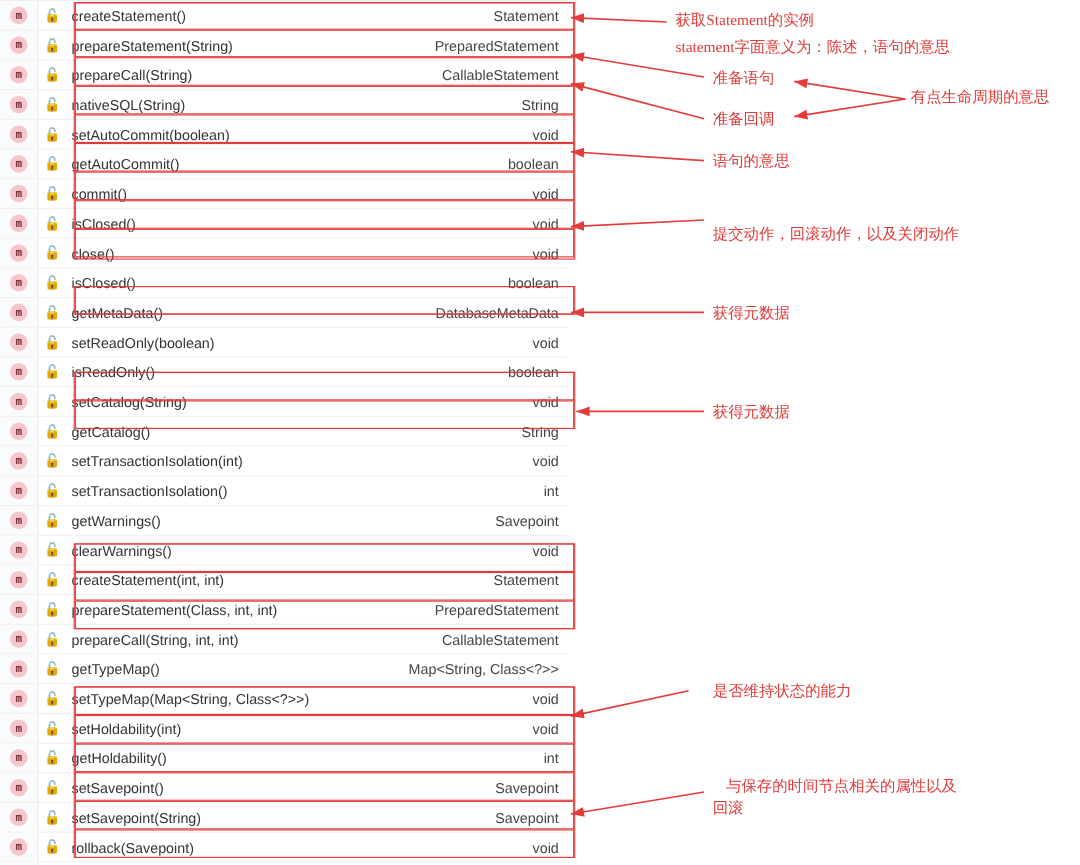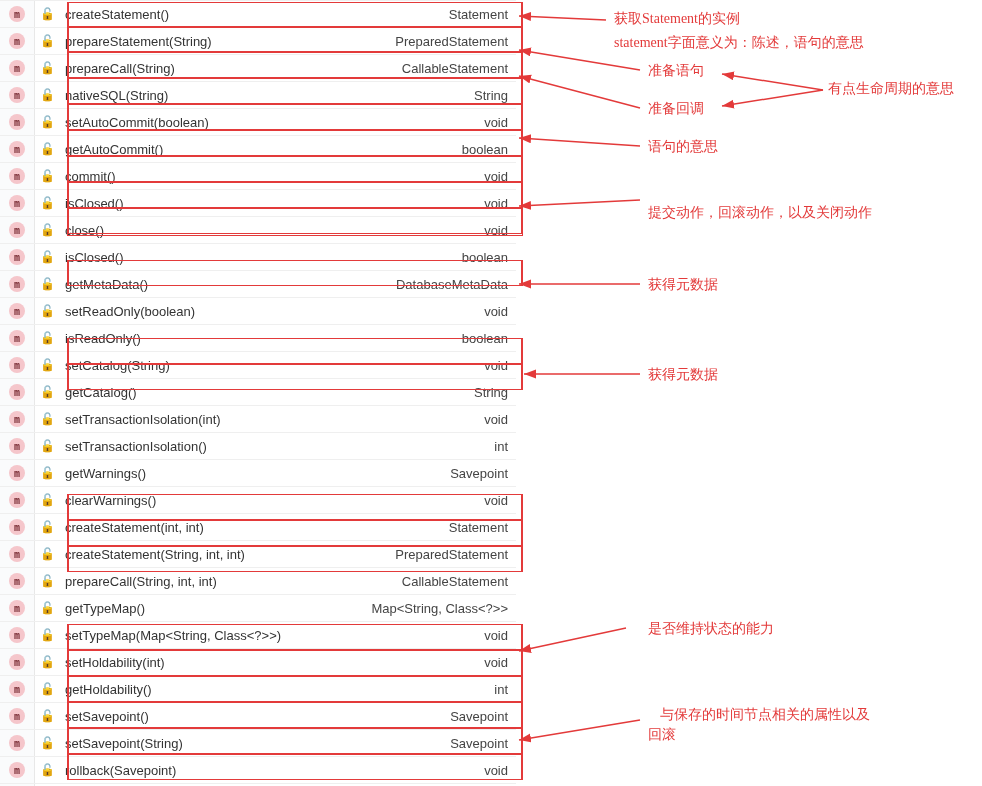--- a/index.html
+++ b/index.html
@@ -249,21 +249,21 @@
       </div>
       <div class="lock">🔓</div>
       <div class="sig">createStatement(int, int)</div>
       <div class="ret">Statement</div>
     </div>
     <div class="row">
       <div class="gutter">
         <div class="m-icon">m</div>
       </div>
       <div class="lock">🔓</div>
-      <div class="sig">createStatement(String, int, int)</div>
+      <div class="sig">prepareStatement(Class, int, int)</div>
       <div class="ret">PreparedStatement</div>
     </div>
     <div class="row">
       <div class="gutter">
         <div class="m-icon">m</div>
       </div>
       <div class="lock">🔓</div>
       <div class="sig">prepareCall(String, int, int)</div>
       <div class="ret">CallableStatement</div>
     </div>

